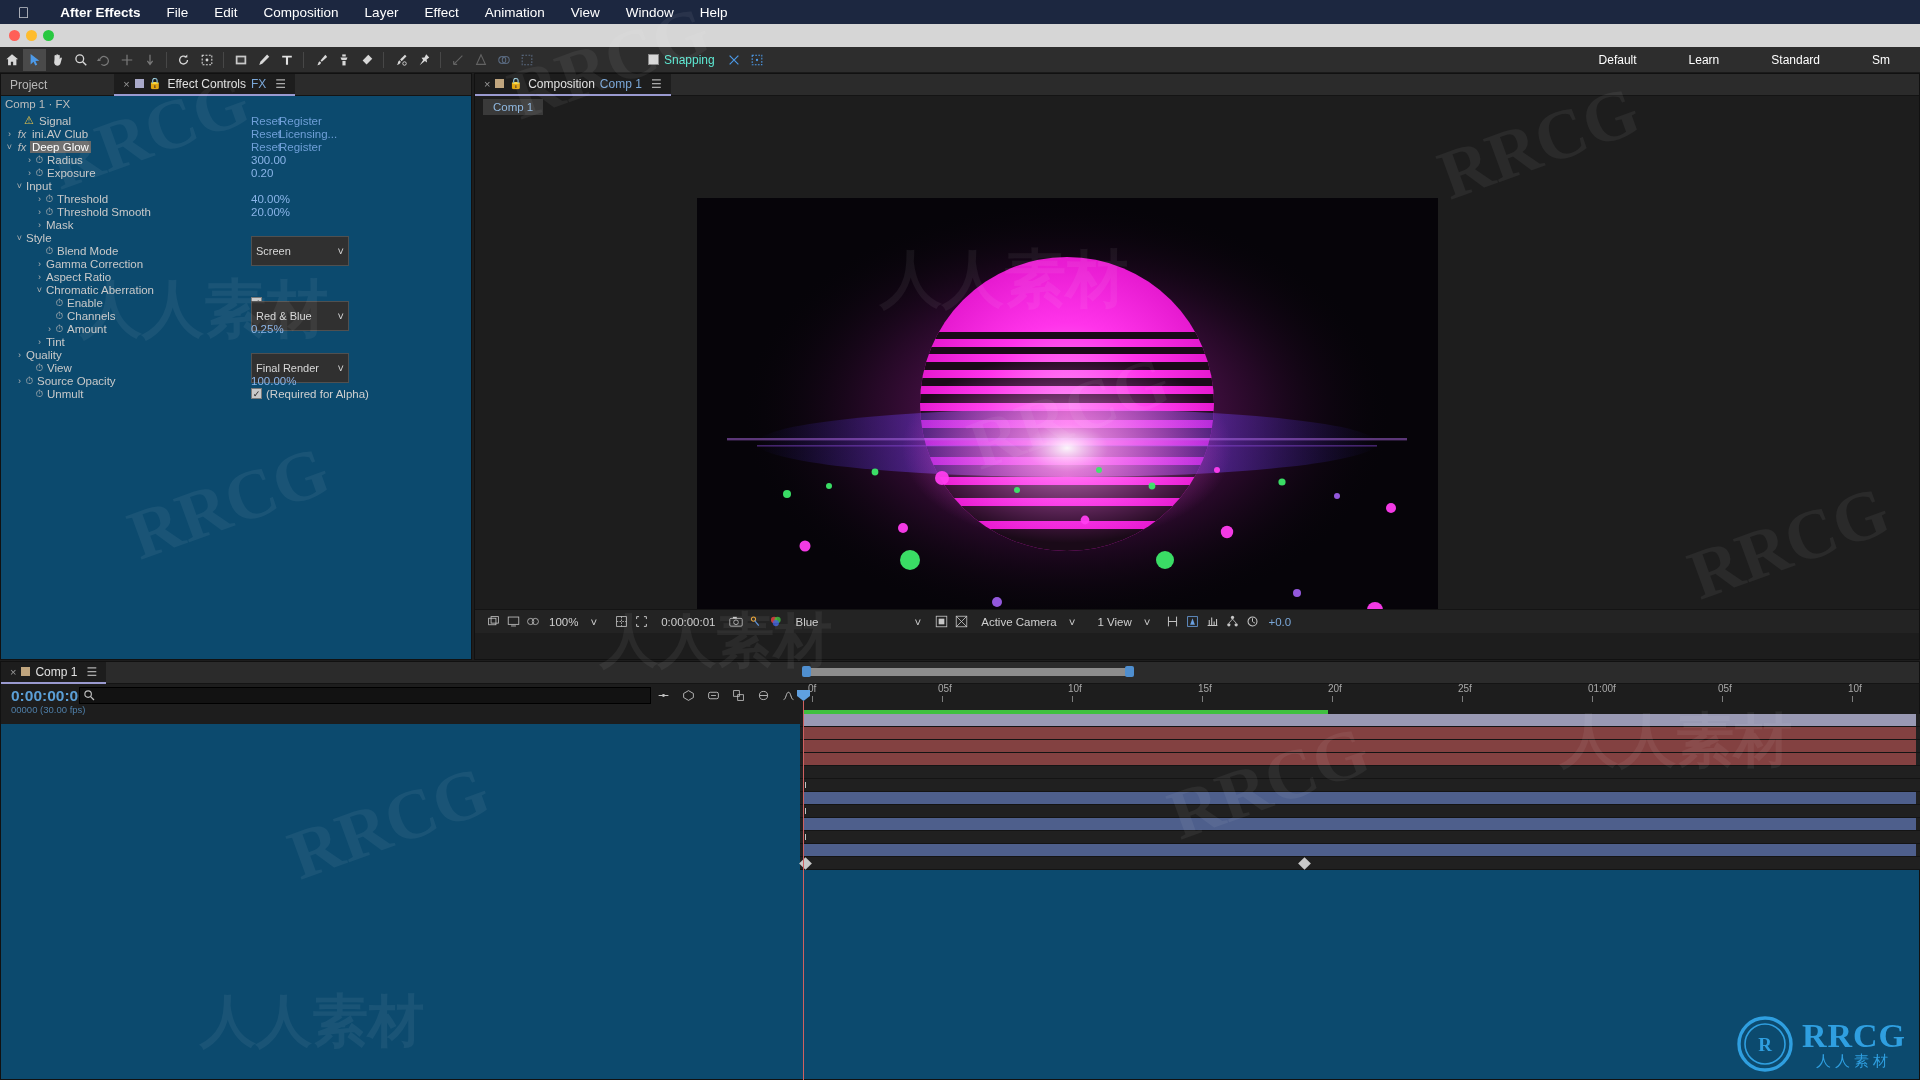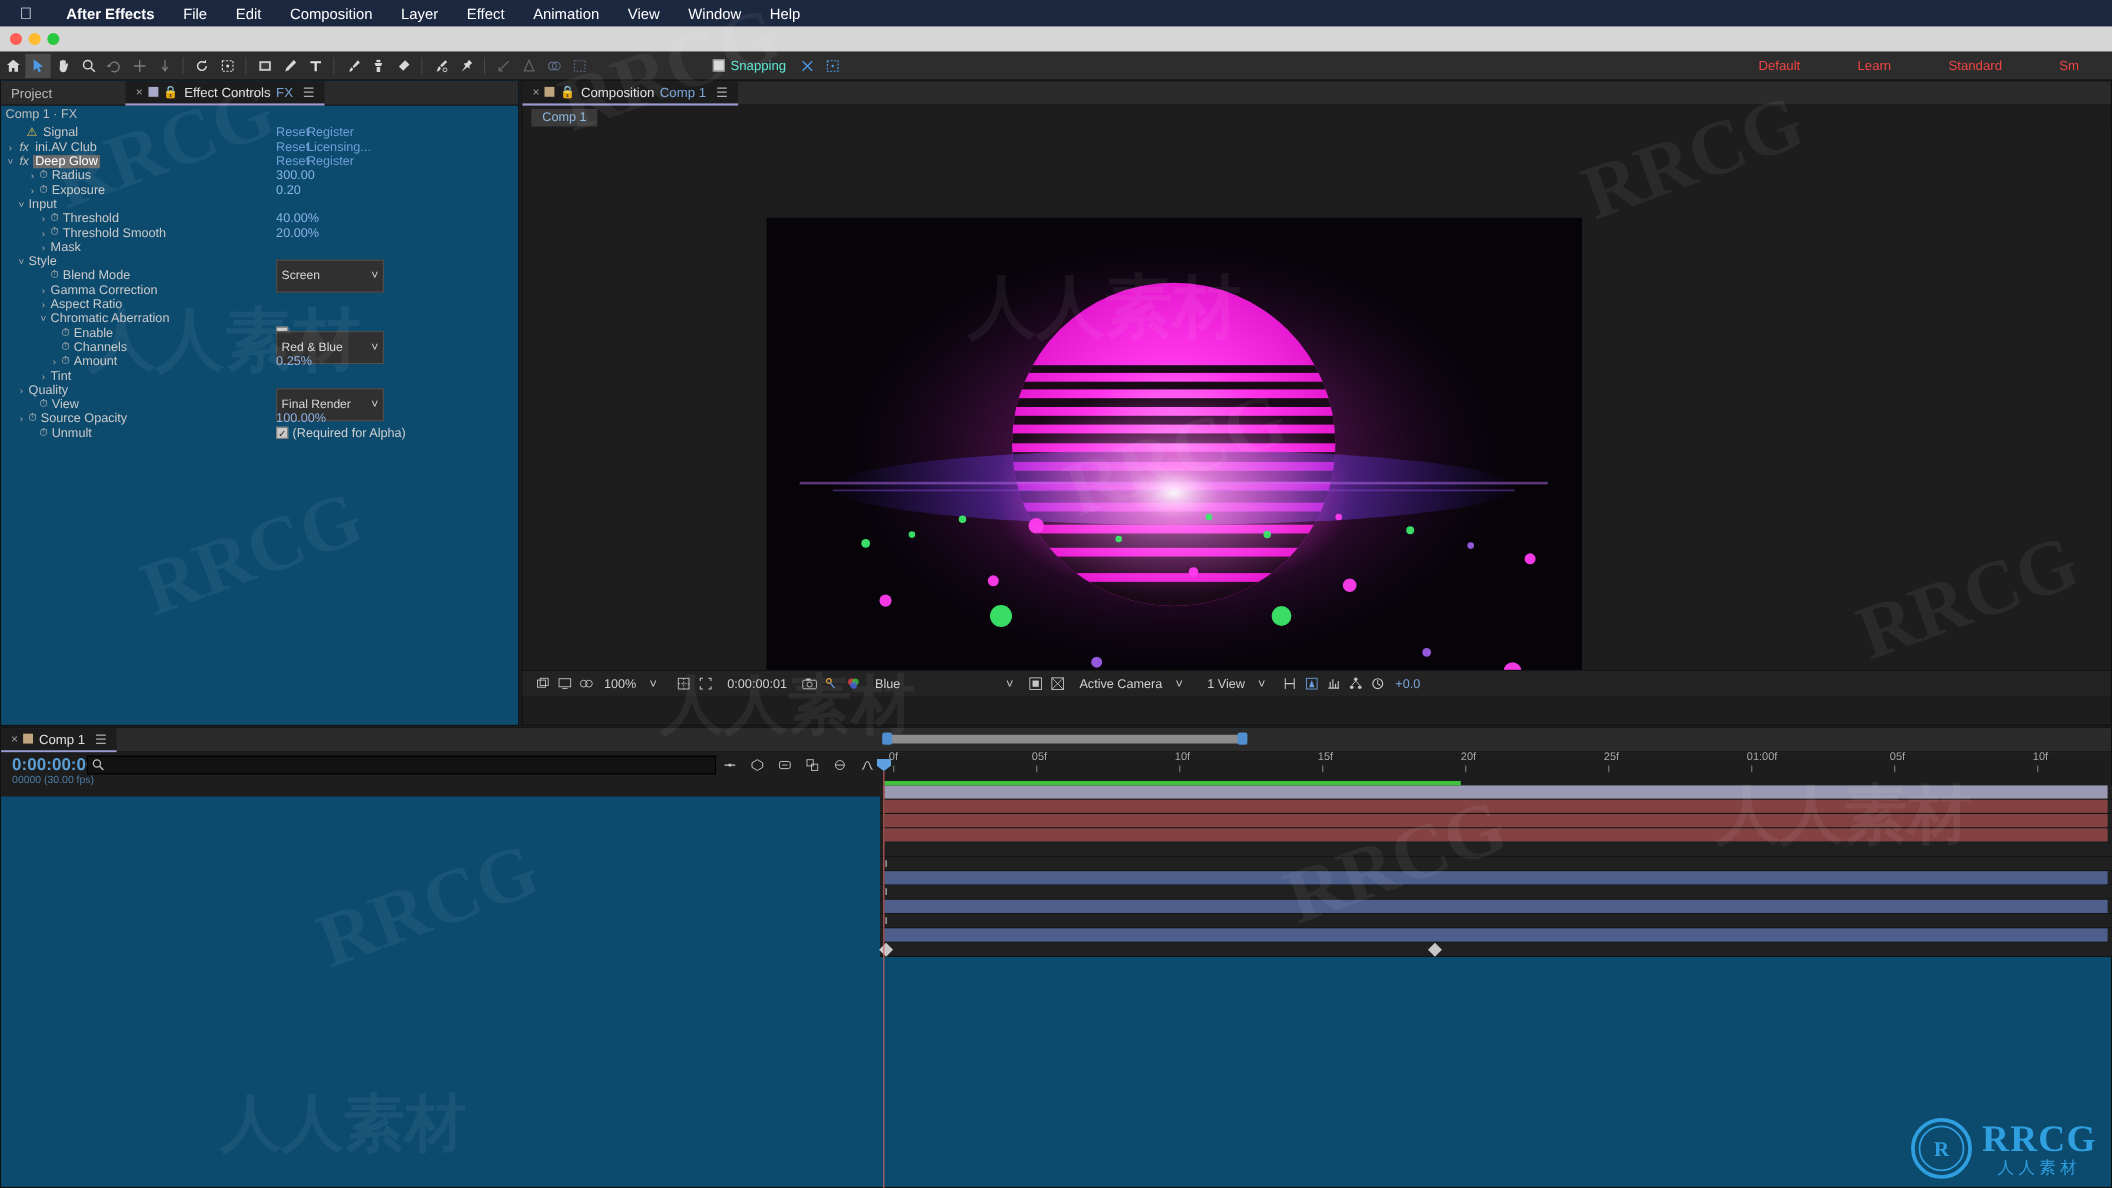--- a/index.html
+++ b/index.html
@@ -46,21 +46,21 @@
     width:23px; height:22px; display:flex; align-items:center; justify-content:center;
     color:#cfcfcf; font-size:13px; position:relative;
   }
   .tool.dim { color:#6e6e6e; }
   .tool.active { background:#4a4a4a; }
   .tool svg { display:block; }
   .tsep { width:1px; height:16px; background:#474747; margin:0 5px; }
   .snapbox { display:flex; align-items:center; gap:5px; margin-left:110px; color:#5eead4;}
   .snapbox .cb { width:11px; height:11px; border:1px solid #8a8a8a; background:#d8d8d8; }
   .wsbar { margin-left:auto; display:flex; align-items:center; gap:0; padding-right:4px; }
-  .wsbar .ws { padding:0 26px; color:#ef4444; font-size:12px;text-align:center; }
+  .wsbar .ws { padding:0 26px; color:#ffffff; font-size:12px;text-align:center; }
 
   
   .panel { position:absolute; background:#0c4a6e; border:1px solid #111; }
   .tabstrip {
     height:22px; background:#2b2b2b; display:flex; align-items:center;
     border-bottom:1px solid #141414;
   }
   .tab {
     height:22px; display:flex; align-items:center; gap:5px; padding:0 9px;
     font-size:12px; color:#b8b8b8; white-space:nowrap;

